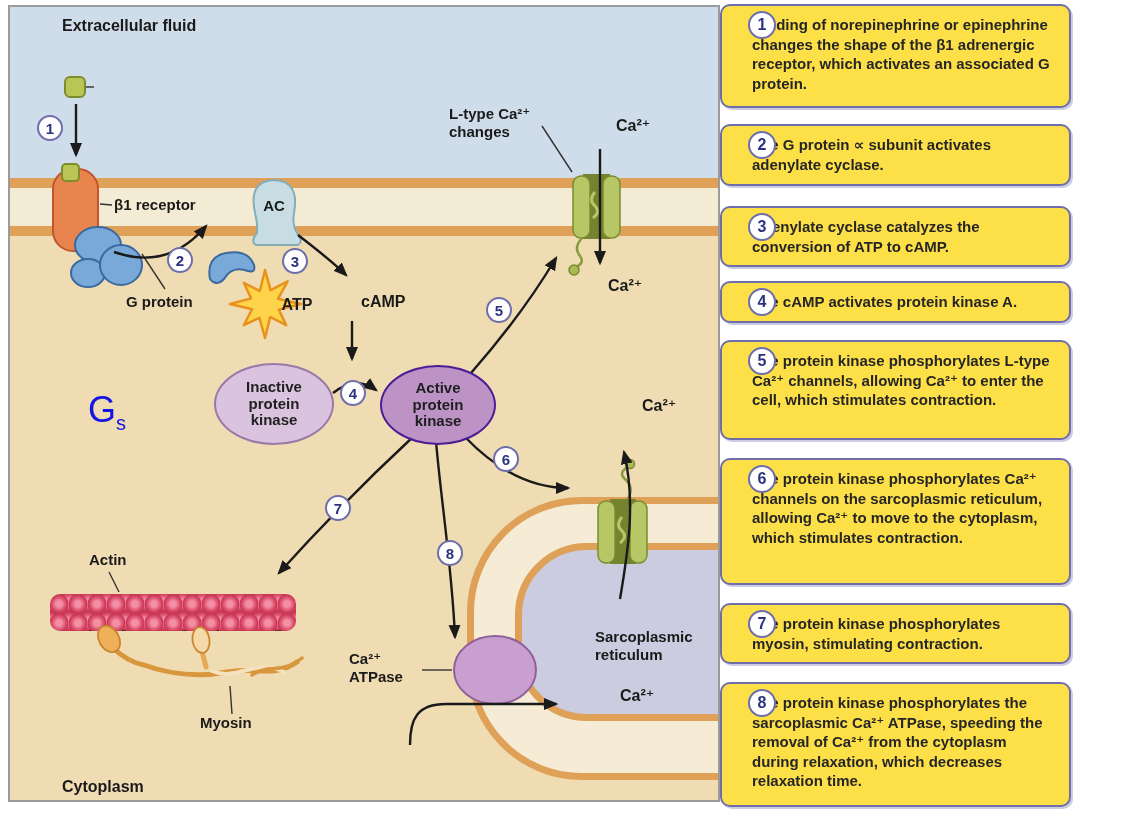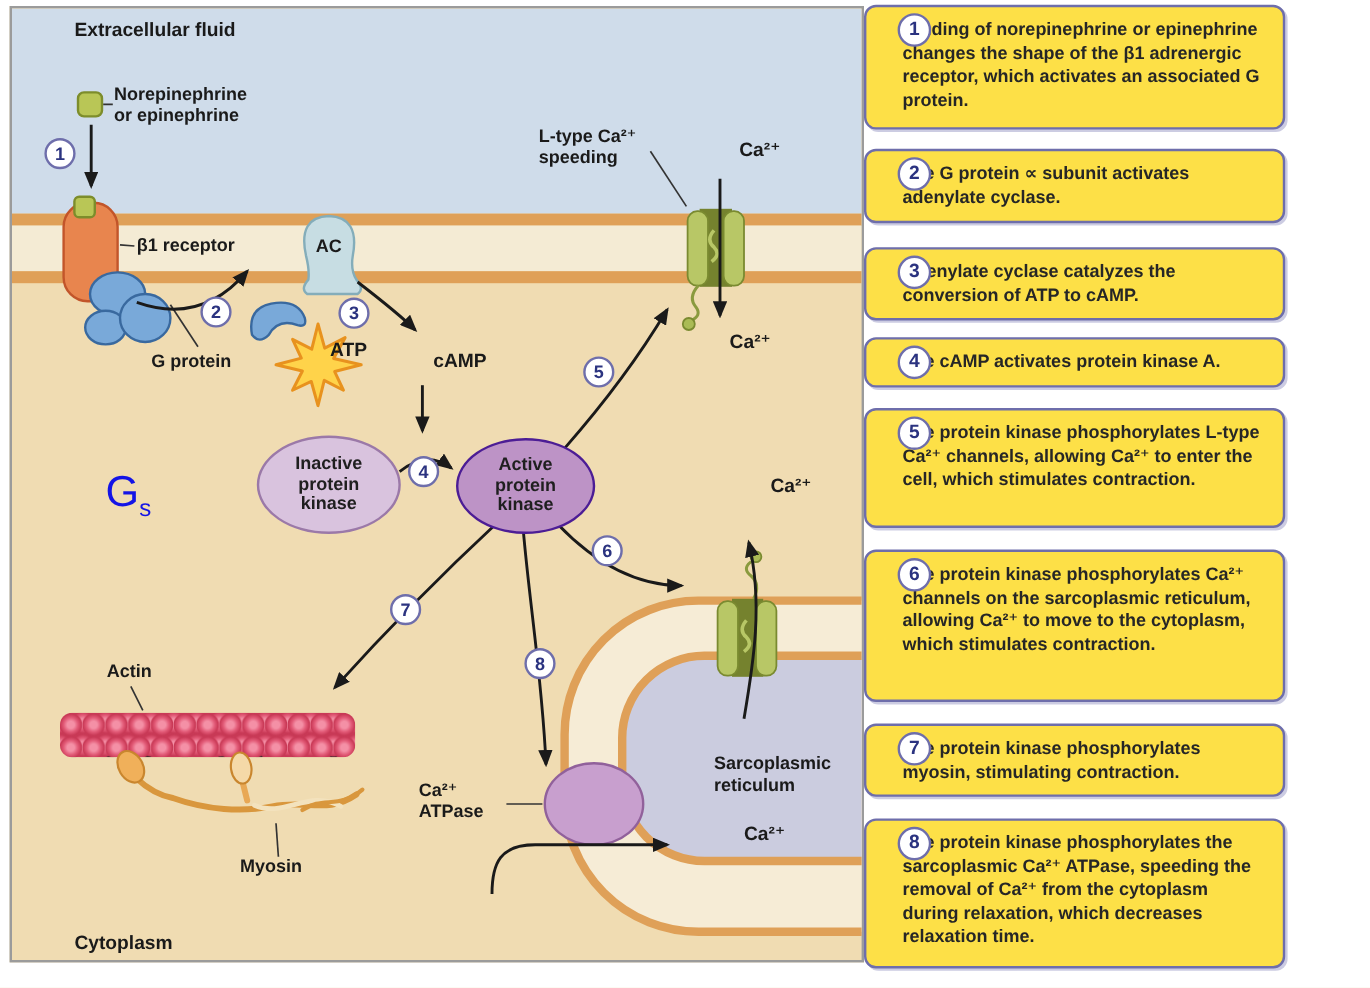--- a/index.html
+++ b/index.html
@@ -163,29 +163,27 @@
 protein
 kinase</span>
   </div>
   <div class="kinase kin-active">
     <span>Active
 protein
 kinase</span>
   </div>
 
   <div class="lbl lbl16" style="left:20px;top:10px">Extracellular fluid</div>
-  <div class="lbl" style="left:85px;top:63px">Norepinephrine
-or epinephrine</div>
   <div class="lbl" style="left:104px;top:189px">β1 receptor</div>
   <div class="lbl" style="left:252px;top:190px;width:24px;text-align:center">AC</div>
   <div class="lbl" style="left:116px;top:286px">G protein</div>
-  <div class="lbl lbl16" style="left:233px;top:277px;width:44px;text-align:left">ATP</div>
+  <div class="lbl lbl16" style="left:233px;top:289px;width:44px;text-align:center">ATP</div>
   <div class="lbl lbl16" style="left:319px;top:286px">cAMP</div>
   <div class="lbl" style="left:439px;top:98px">L-type Ca²⁺
-speeding</div>
+changes</div>
   <div class="lbl lbl16" style="left:574px;top:110px">Ca²⁺</div>
   <div class="lbl lbl16" style="left:566px;top:270px">Ca²⁺</div>
   <div class="lbl lbl16" style="left:600px;top:390px">Ca²⁺</div>
   <div class="lbl" style="left:585px;top:621px">Sarcoplasmic
 reticulum</div>
   <div class="lbl" style="left:339px;top:643px">Ca²⁺
 ATPase</div>
   <div class="lbl lbl16" style="left:578px;top:680px">Ca²⁺</div>
   <div class="lbl" style="left:79px;top:544px">Actin</div>
   <div class="lbl" style="left:190px;top:707px">Myosin</div>

